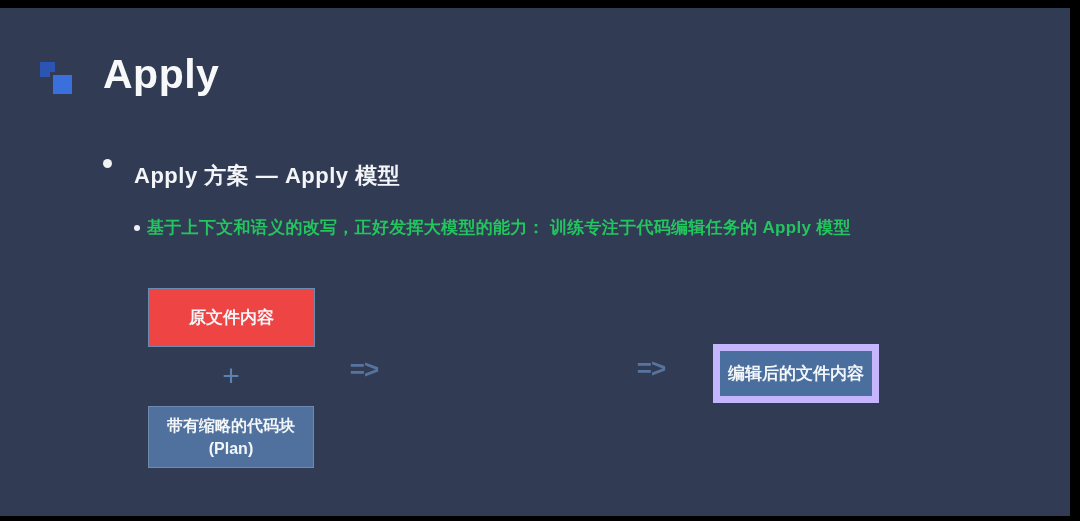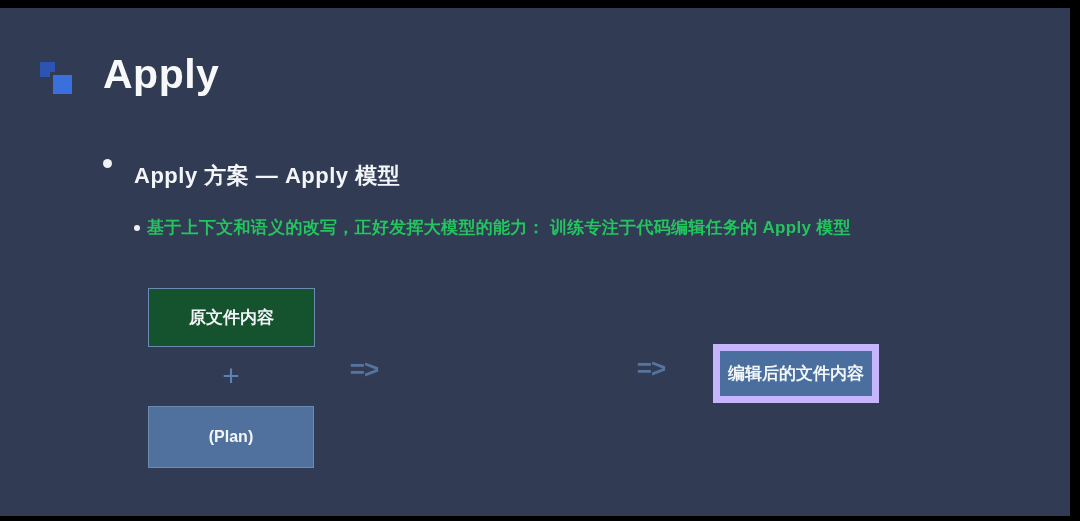--- a/index.html
+++ b/index.html
@@ -45,21 +45,21 @@
     font-size:17px;font-weight:700;color:#22c55e;letter-spacing:0.3px;
   }
 
   
   .dbox{
     display:flex;align-items:center;justify-content:center;text-align:center;
     color:#f3f6f9;font-weight:700;box-sizing:border-box;
   }
   .box-source{
     left:148px;top:280px;width:167px;height:59px;
-    background:#14532d;border:1px solid #6d8ab1;font-size:17px;
+    background:#ef4444;border:1px solid #6d8ab1;font-size:17px;
   }
   .plus-sign{
     left:206px;top:351px;width:50px;text-align:center;
     font-size:30px;font-weight:400;color:#5d82b2;
   }
   .box-plan{
     left:148px;top:398px;width:166px;height:62px;
     background:#50719e;border:1px solid #6d8ab1;font-size:16px;line-height:1.45;
     flex-direction:column;
   }
@@ -94,20 +94,21 @@
   <div class="abs bullet-dot-2"></div>
   <div class="abs bullet-text-2">基于上下文和语义的改写，正好发挥大模型的能力： 训练专注于代码编辑任务的 Apply 模型</div>
 
   <div class="abs dbox box-source">
     <span>原文件内容</span>
   </div>
 
   <div class="abs plus-sign">+</div>
 
   <div class="abs dbox box-plan">
+    <span>带有缩略的代码块</span>
     <span>(Plan)</span>
   </div>
 
   <div class="abs arrow arrow-1">=&gt;</div>
 
 
   <div class="abs arrow arrow-2">=&gt;</div>
 
   <div class="abs dbox box-output">
     <span>编辑后的文件内容</span>

